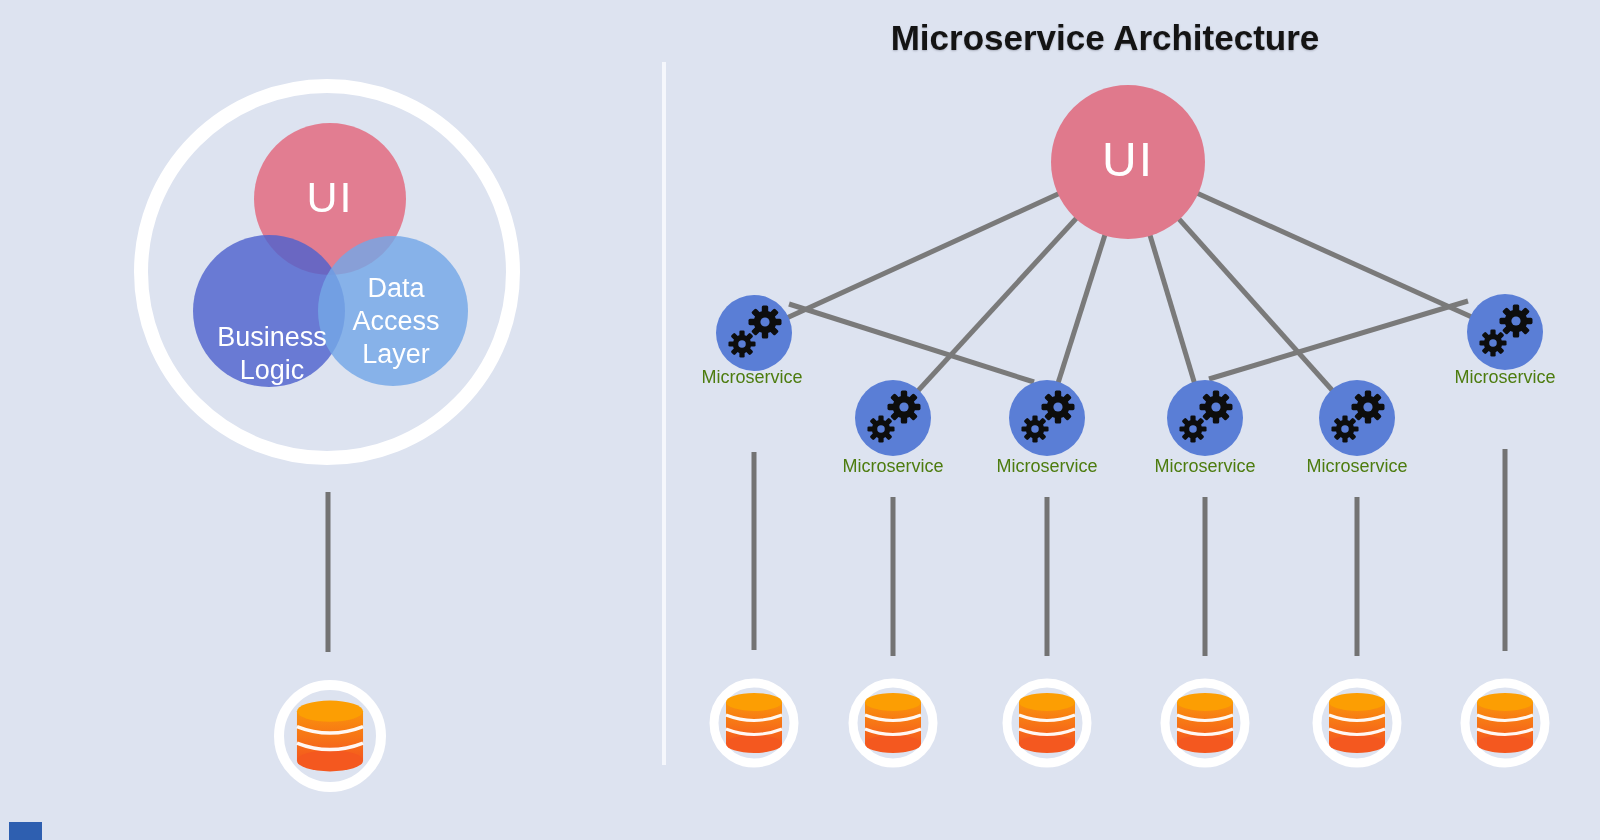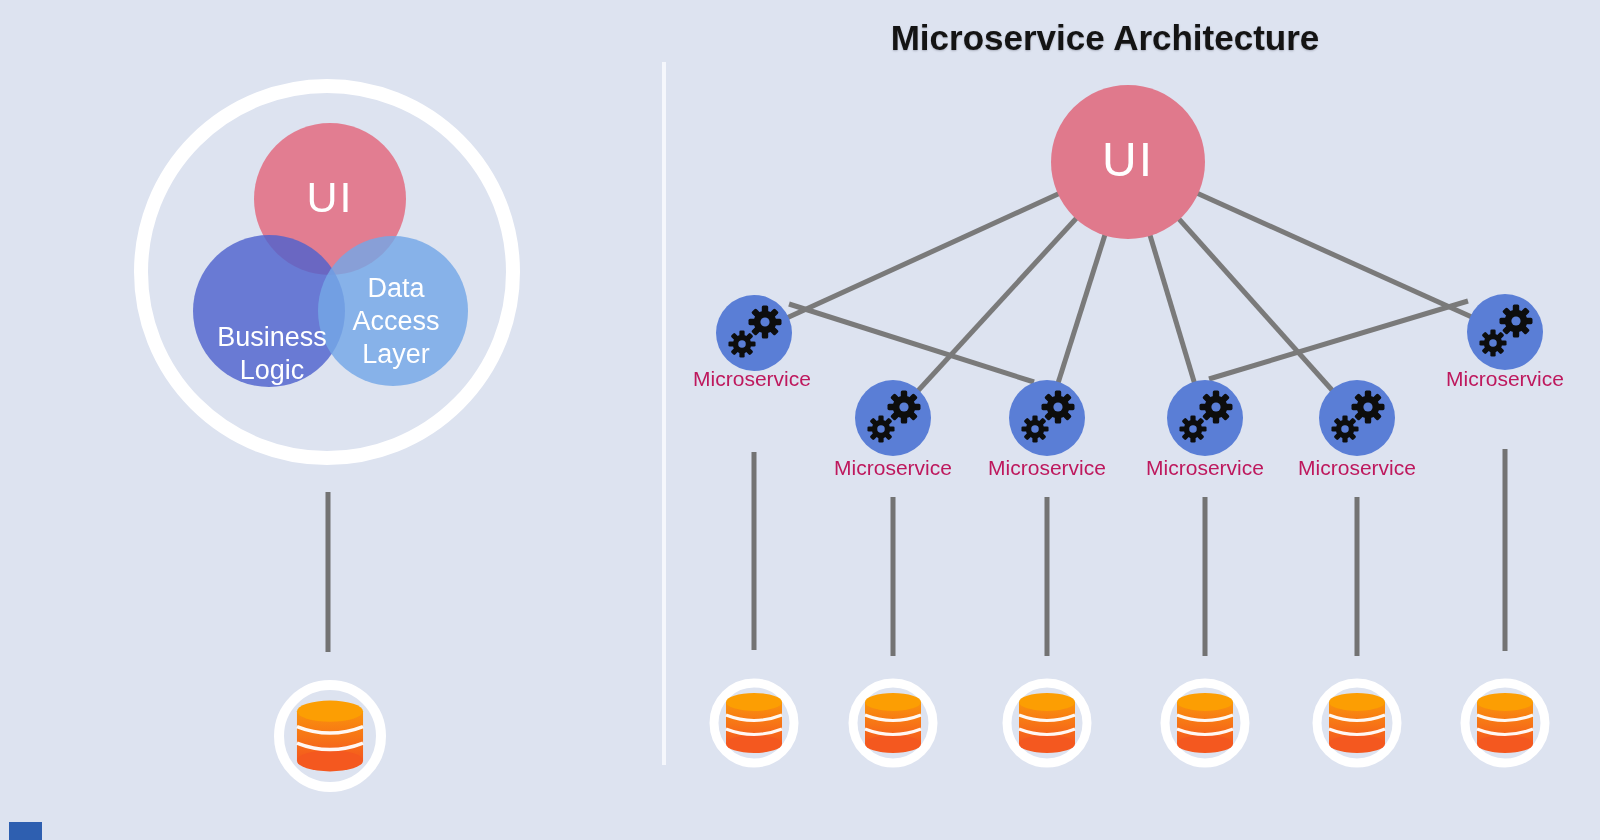--- a/index.html
+++ b/index.html
@@ -28,22 +28,22 @@
   }
   .venn-label{
     color:#ffffff;
     font-size:27px;
     line-height:33px;
     text-align:center;
     transform:translateX(-50%);
   }
   .ms-label{
     width:220px;
-    font-size:21px;
-    color:#be185d;
+    font-size:18px;
+    color:#4d7c0f;
     text-align:center;
     transform:translateX(-50%);
   }
   #corner-accent{
     left:9px;top:822px;width:33px;height:18px;
     background:#2e5fb0;
   }
 </style>
 </head>
 <body>

